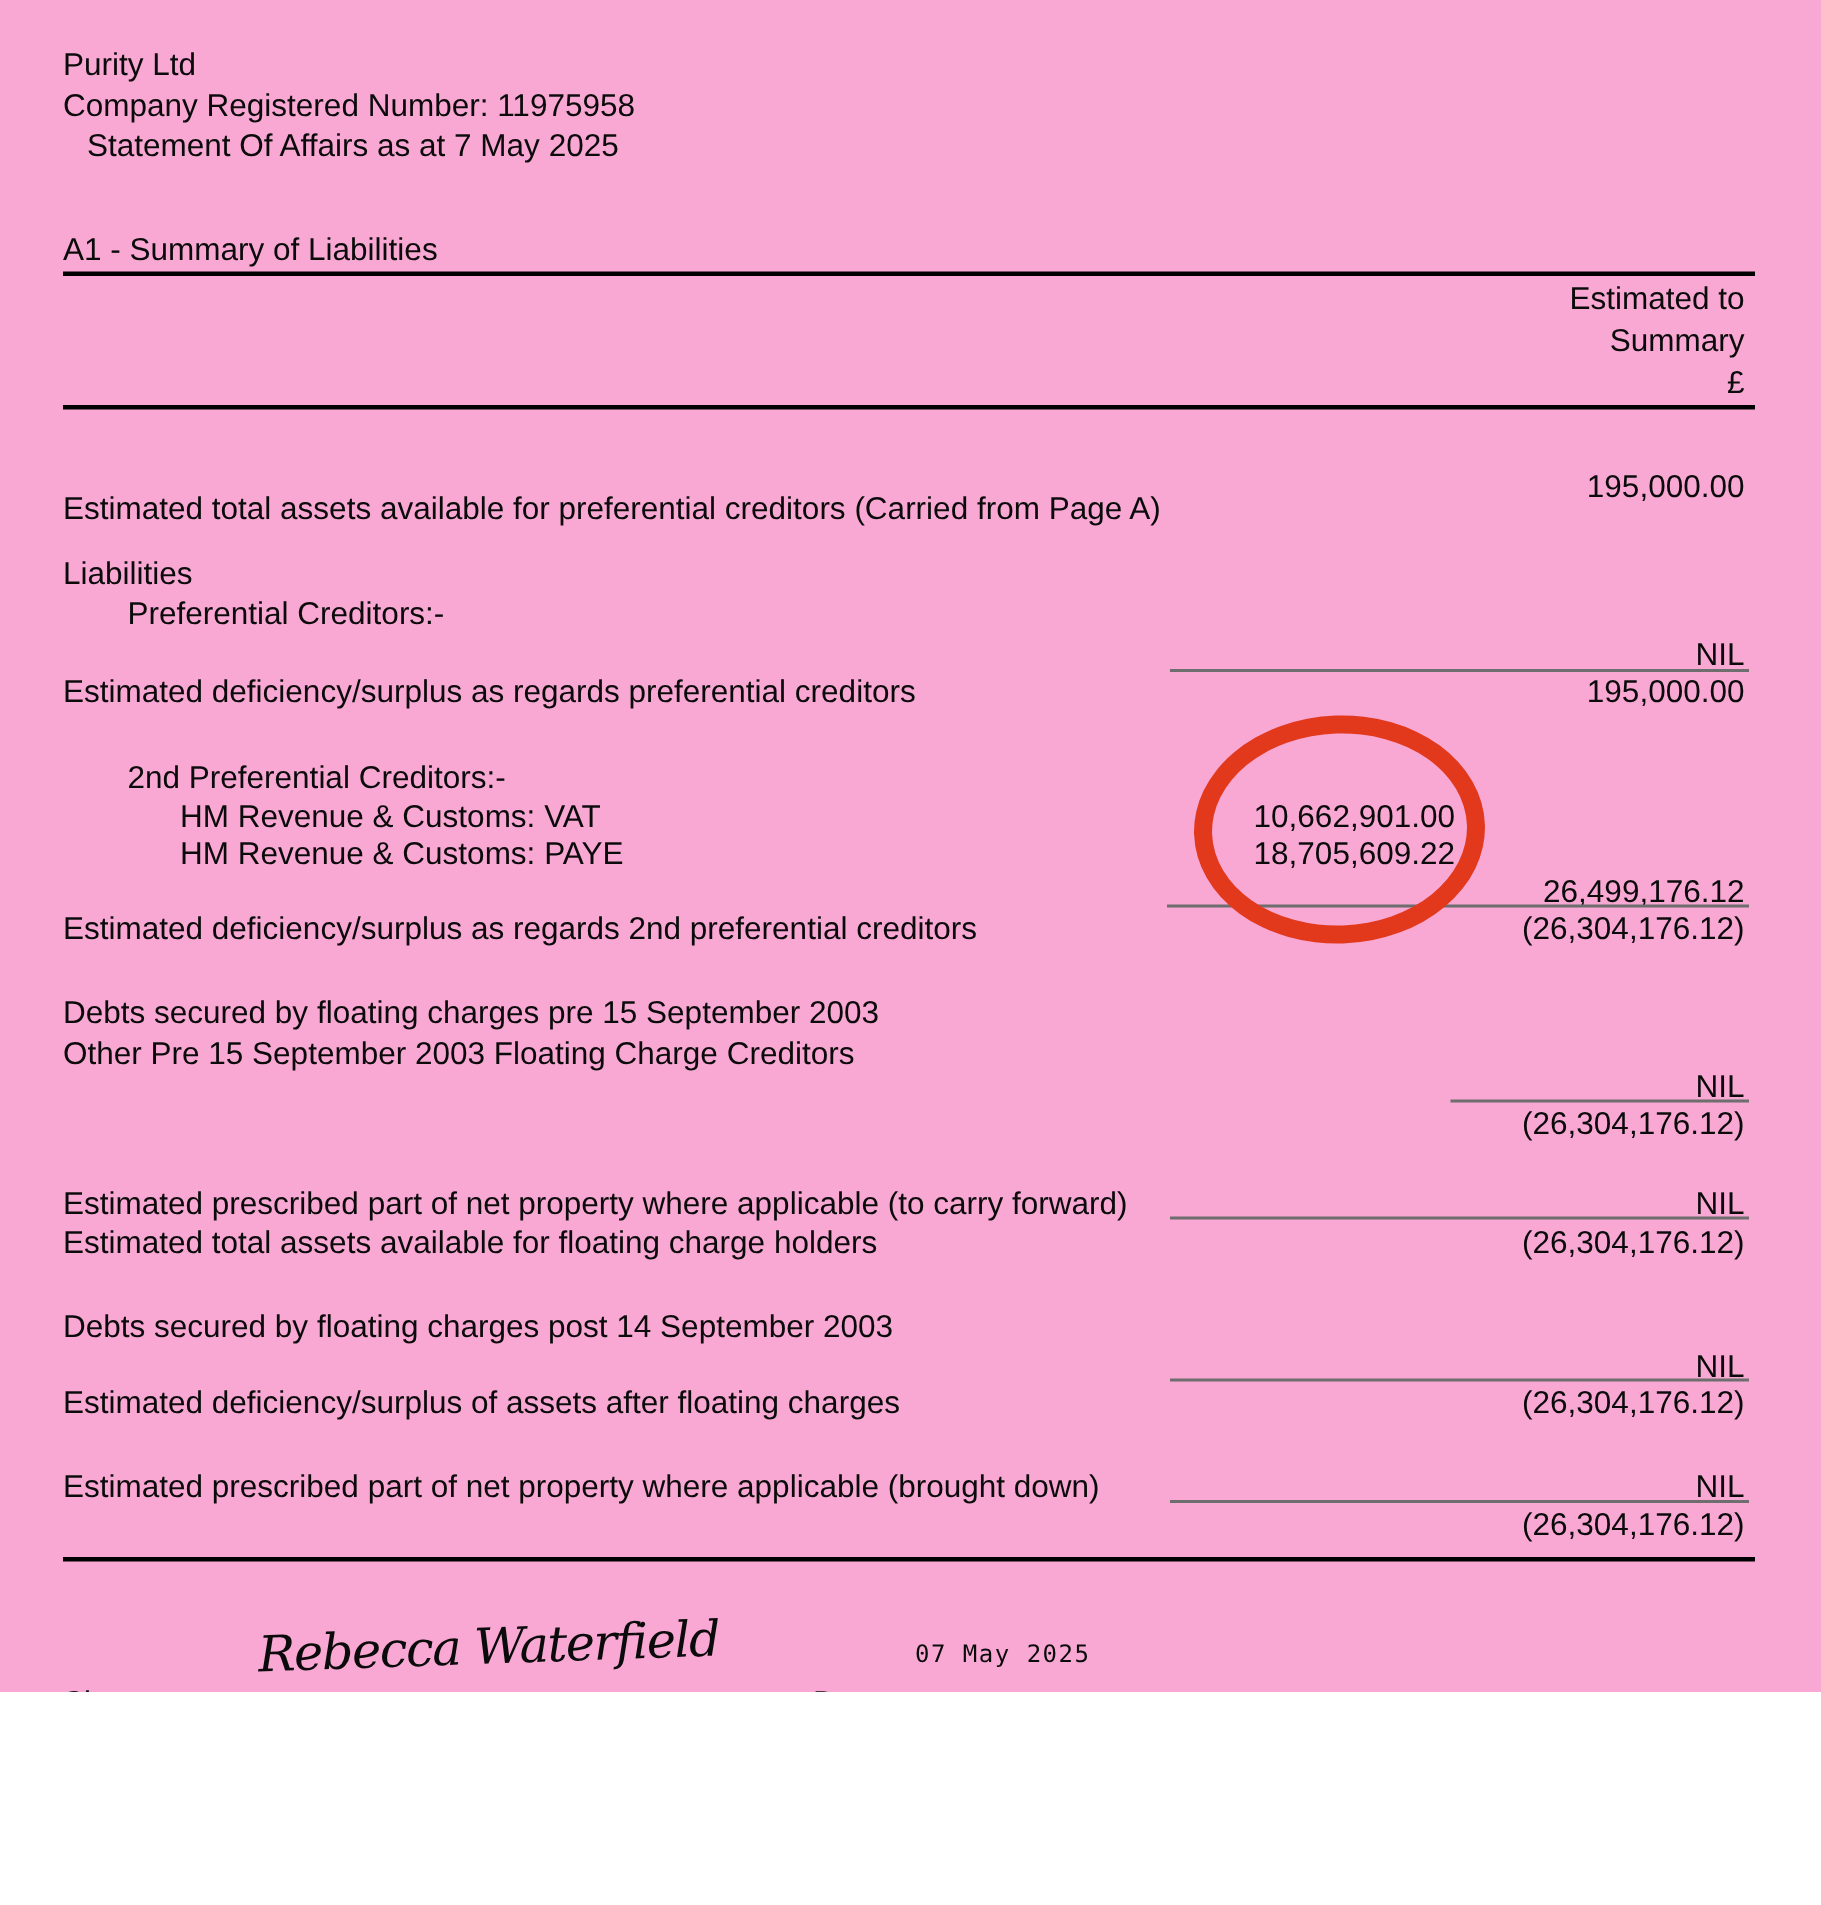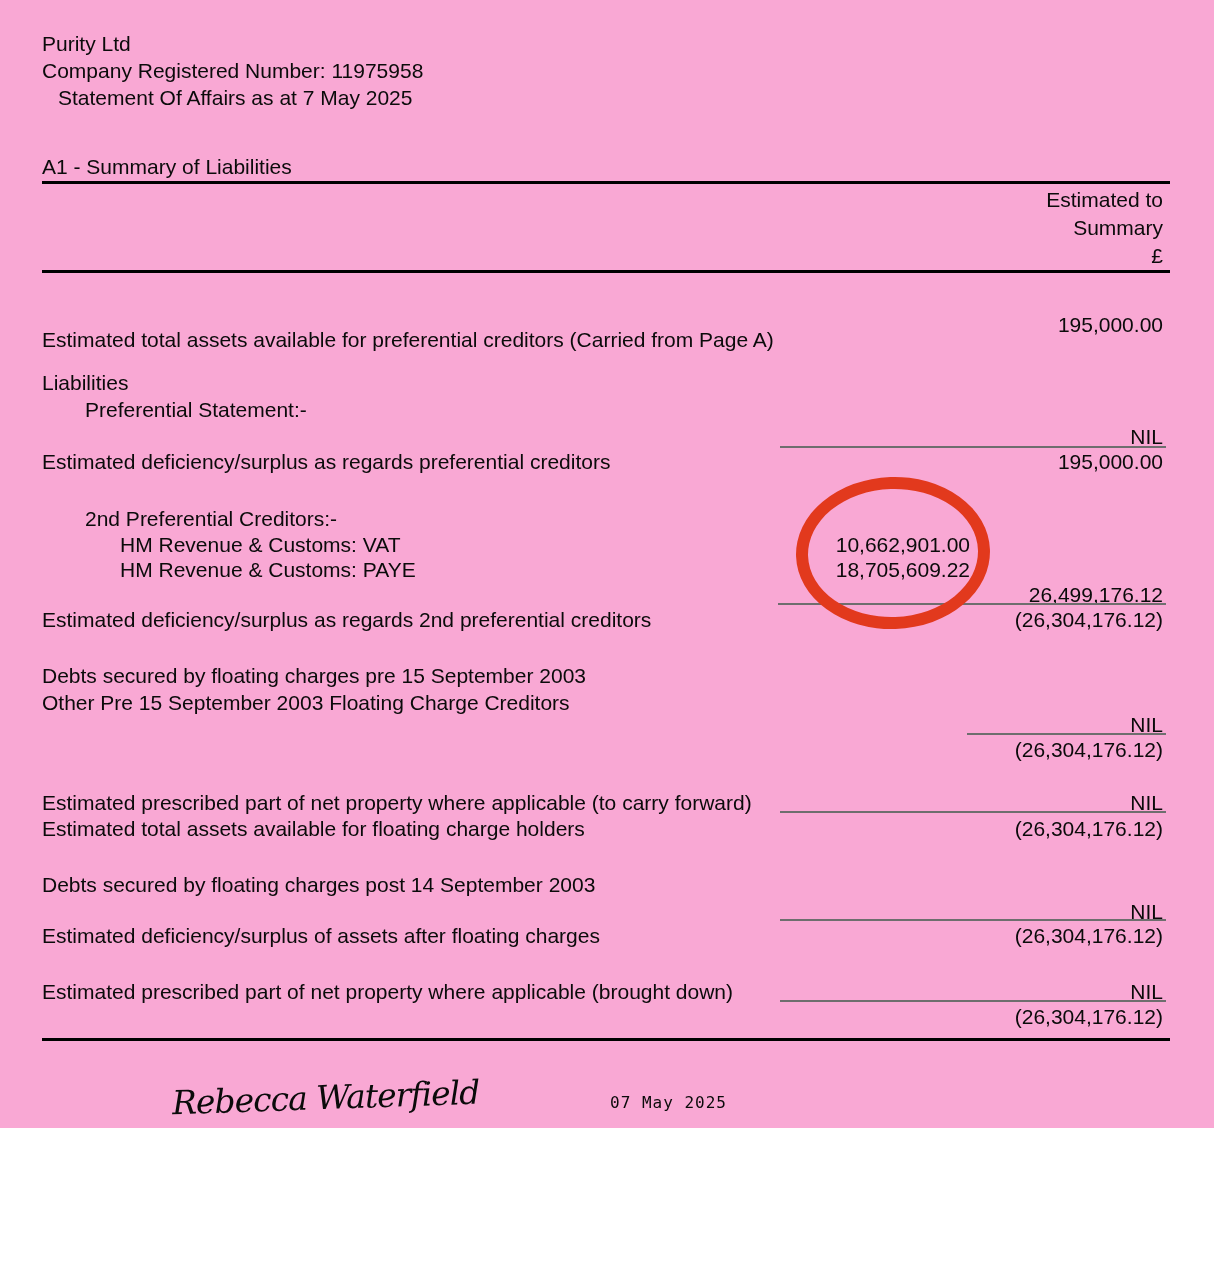--- a/index.html
+++ b/index.html
@@ -61,21 +61,21 @@
 
   <div class="rt" style="top:188px;">Estimated to</div>
   <div class="rt" style="top:216px;">Summary</div>
   <div class="rt" style="top:244px;">£</div>
   <div class="rule-heavy" style="top:270px;"></div>
 
   <div class="t" style="left:42px; top:313px;margin-top:15px;">Estimated total assets available for preferential creditors (Carried from Page A)</div>
   <div class="rt" style="top:313px;">195,000.00</div>
 
   <div class="t" style="left:42px; top:371px;">Liabilities</div>
-  <div class="t" style="left:85px; top:398px;">Preferential Statement:-</div>
+  <div class="t" style="left:85px; top:398px;">Preferential Creditors:-</div>
   <div class="rt" style="top:425px;">NIL</div>
   <div class="rule" style="left:780px; top:446px;"></div>
   <div class="t" style="left:42px; top:450px;text-align:right;">Estimated deficiency/surplus as regards preferential creditors</div>
   <div class="rt" style="top:450px;">195,000.00</div>
 
   <div class="t" style="left:85px; top:507px;">2nd Preferential Creditors:-</div>
   <div class="t" style="left:120px; top:533px;">HM Revenue &amp; Customs: VAT</div>
   <div class="mid" style="top:533px;">10,662,901.00</div>
   <div class="t" style="left:120px; top:558px;">HM Revenue &amp; Customs: PAYE</div>
   <div class="mid" style="top:558px;">18,705,609.22</div>

